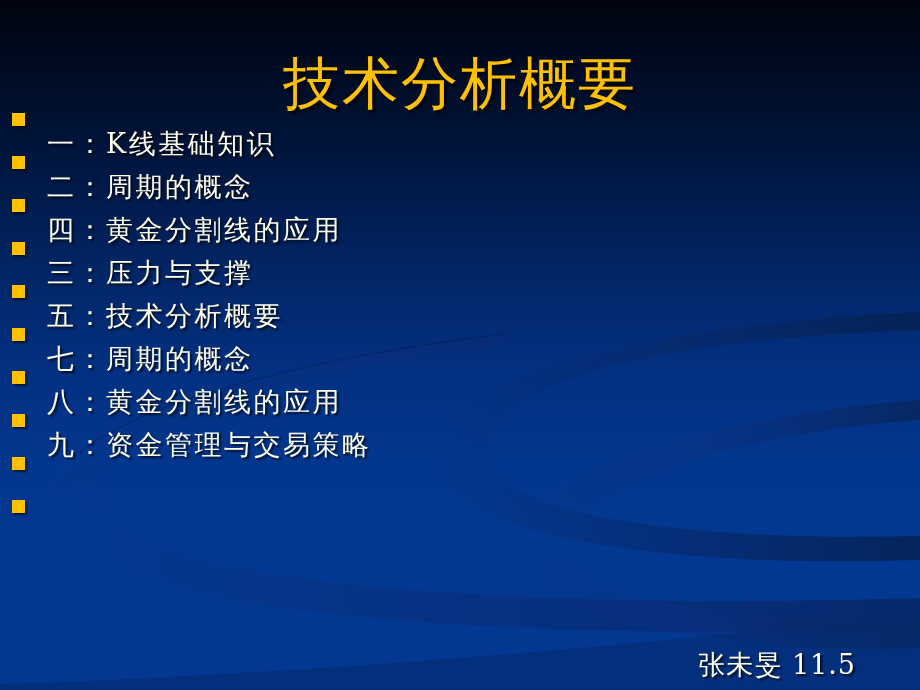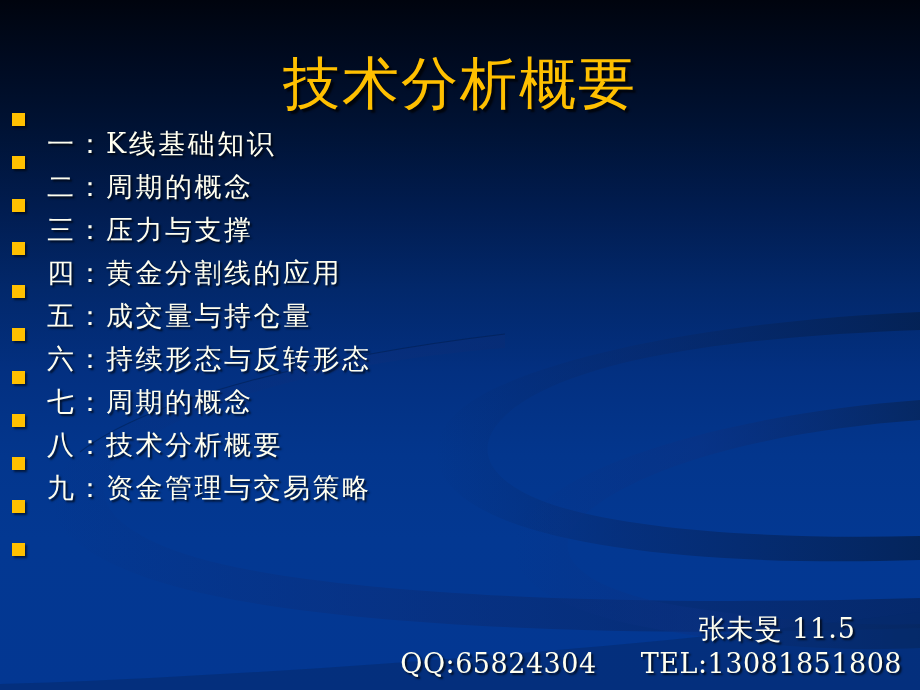--- a/index.html
+++ b/index.html
@@ -163,65 +163,56 @@
       <span class="item-text">一：K线基础知识</span>
     </div>
 
     <div class="item">
       <span class="bullet"></span>
       <span class="item-text">二：周期的概念</span>
     </div>
 
     <div class="item">
       <span class="bullet"></span>
+      <span class="item-text">四：黄金分割线的应用</span>
+    </div>
+
+    <div class="item">
+      <span class="bullet"></span>
       <span class="item-text">三：压力与支撑</span>
     </div>
 
     <div class="item">
       <span class="bullet"></span>
-      <span class="item-text">四：黄金分割线的应用</span>
-    </div>
-
-    <div class="item">
-      <span class="bullet"></span>
-      <span class="item-text">五：成交量与持仓量</span>
-    </div>
-
-    <div class="item">
-      <span class="bullet"></span>
-      <span class="item-text">六：持续形态与反转形态</span>
-    </div>
+      <span class="item-text">五：技术分析概要</span>
+    </div>
+
 
     <div class="item">
       <span class="bullet"></span>
       <span class="item-text">七：周期的概念</span>
     </div>
 
     <div class="item">
       <span class="bullet"></span>
-      <span class="item-text">八：技术分析概要</span>
+      <span class="item-text">八：黄金分割线的应用</span>
     </div>
 
     <div class="item">
       <span class="bullet"></span>
       <span class="item-text">九：资金管理与交易策略</span>
     </div>
 
     <div class="item">
       <span class="bullet"></span>
     </div>
 
     <div class="item">
       <span class="bullet"></span>
     </div>
 
   </div>
 
   <div id="footer">
     <div class="author-line">张未旻  11.5</div>
-    <div class="contact-line">
-      <span>QQ:65824304</span>
-      <span class="contact-gap"></span>
-      <span>TEL:13081851808</span>
-    </div>
   </div>
 
 </div>
 
 </body></html>

